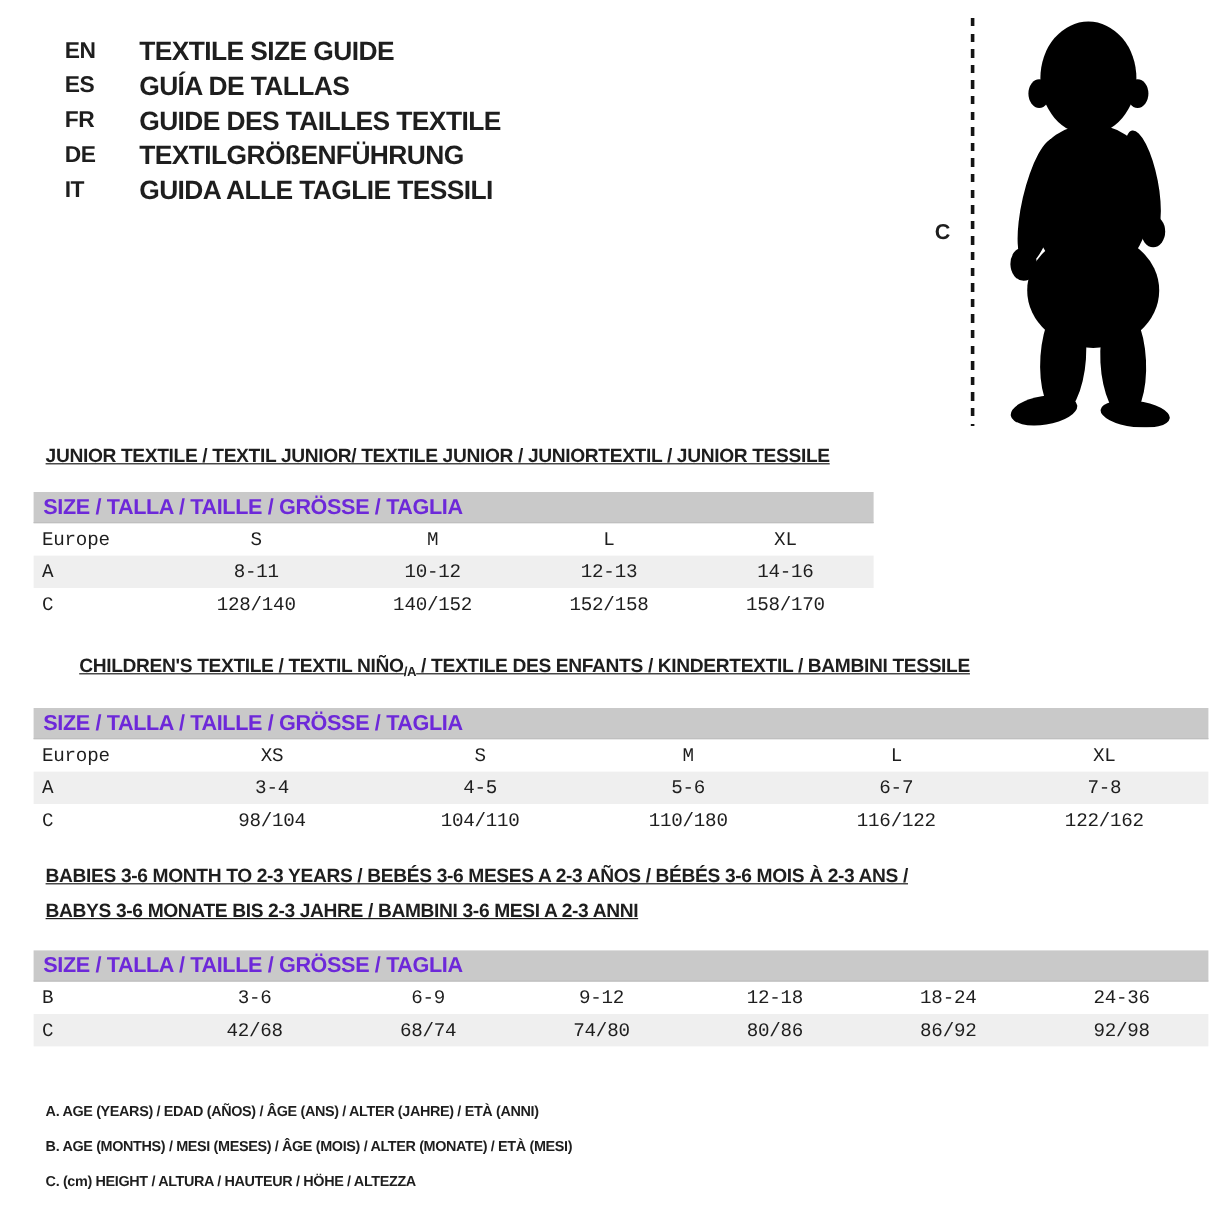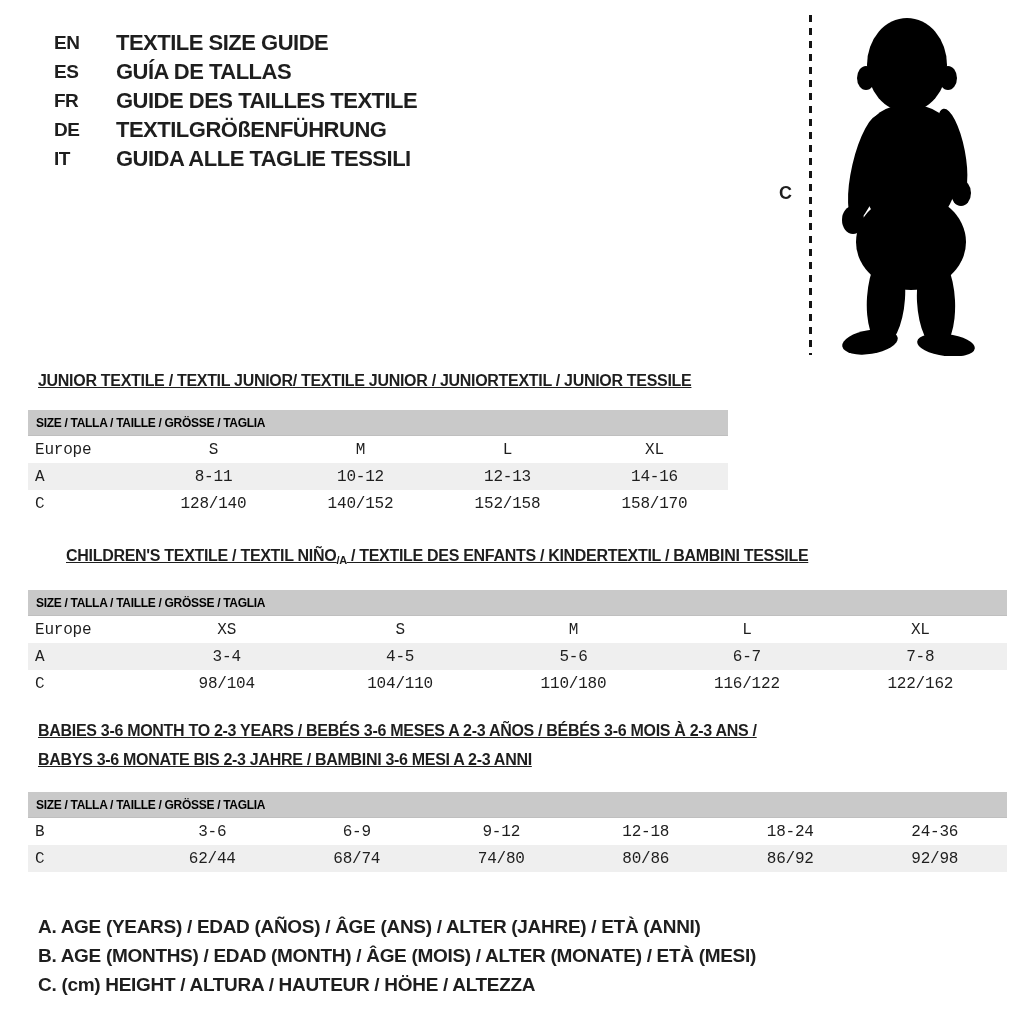--- a/index.html
+++ b/index.html
@@ -32,32 +32,32 @@
     font-weight: bold; font-size: 16px; letter-spacing: -0.3px; white-space: nowrap;
     line-height: 29px;
     text-decoration: underline;
   }
   .sub { font-size: 11px; position: relative; top: 3px; }
   
   .size-table { position: absolute; left: 28px; }
   .bar {
     height: 26px; background: #c9c9c9; border-bottom: 1px solid #bfbfbf;
     display: flex; align-items: center; padding-left: 8px;
-    font-weight: bold; font-size: 12px; letter-spacing: -0.3px; color: #000000;
+    font-weight: bold; font-size: 18px; letter-spacing: -0.3px; color: #6d28d9;
   }
   .trow { display: grid; height: 27px; align-items: center; font-size: 16px; letter-spacing: -0.2px; font-family: Liberation Mono, monospace; }
   .trow.striped { background: #efefef; }
   .cols-4 { grid-template-columns: 112px repeat(4, 1fr); }
   .cols-5 { grid-template-columns: 112px repeat(5, 1fr); }
   .cols-6 { grid-template-columns: 112px repeat(6, 1fr); }
   .rlabel { text-align: left; padding-left: 7px; }
   .cell { text-align: center; }
   
   .legend { position: absolute; left: 38px; top: 912px; }
-  .legend-line { font-weight: bold; font-size: 19px; letter-spacing: -0.3px; line-height: 29px; white-space: nowrap; }
+  .legend-line { font-weight: bold; font-size: 12px; letter-spacing: -0.3px; line-height: 29px; white-space: nowrap; }
 </style>
 </head>
 <body>
 
 <div class="page">
 
   <div class="lang-list">
     <div class="lang-row">
       <span class="lang-code">EN</span>
       <span class="lang-label">TEXTILE SIZE GUIDE</span>
@@ -168,28 +168,28 @@
       <span class="rlabel">B</span>
       <span class="cell">3-6</span>
       <span class="cell">6-9</span>
       <span class="cell">9-12</span>
       <span class="cell">12-18</span>
       <span class="cell">18-24</span>
       <span class="cell">24-36</span>
     </div>
     <div class="trow cols-6 striped">
       <span class="rlabel">C</span>
-      <span class="cell">62/44</span>
+      <span class="cell">42/68</span>
       <span class="cell">68/74</span>
       <span class="cell">74/80</span>
       <span class="cell">80/86</span>
       <span class="cell">86/92</span>
       <span class="cell">92/98</span>
     </div>
   </div>
 
   <div class="legend">
     <div class="legend-line">A. AGE (YEARS) / EDAD (AÑOS) / ÂGE (ANS) / ALTER (JAHRE) / ETÀ (ANNI)</div>
-    <div class="legend-line">B. AGE (MONTHS) / EDAD (MONTH) / ÂGE (MOIS) / ALTER (MONATE) / ETÀ (MESI)</div>
+    <div class="legend-line">B. AGE (MONTHS) / MESI (MESES) / ÂGE (MOIS) / ALTER (MONATE) / ETÀ (MESI)</div>
     <div class="legend-line">C. (cm) HEIGHT / ALTURA / HAUTEUR / HÖHE / ALTEZZA</div>
   </div>
 
 </div>
 
 </body></html>

